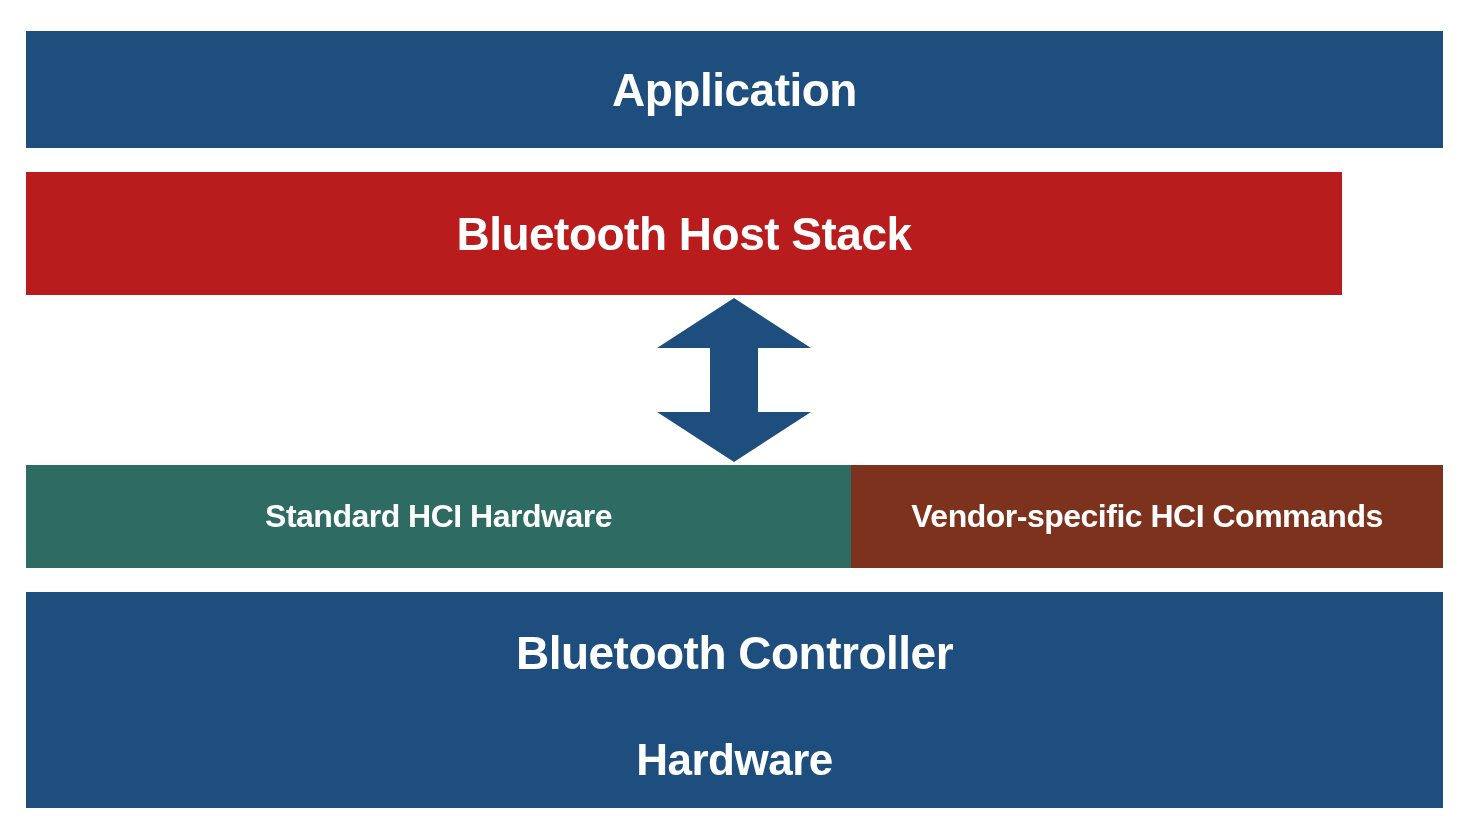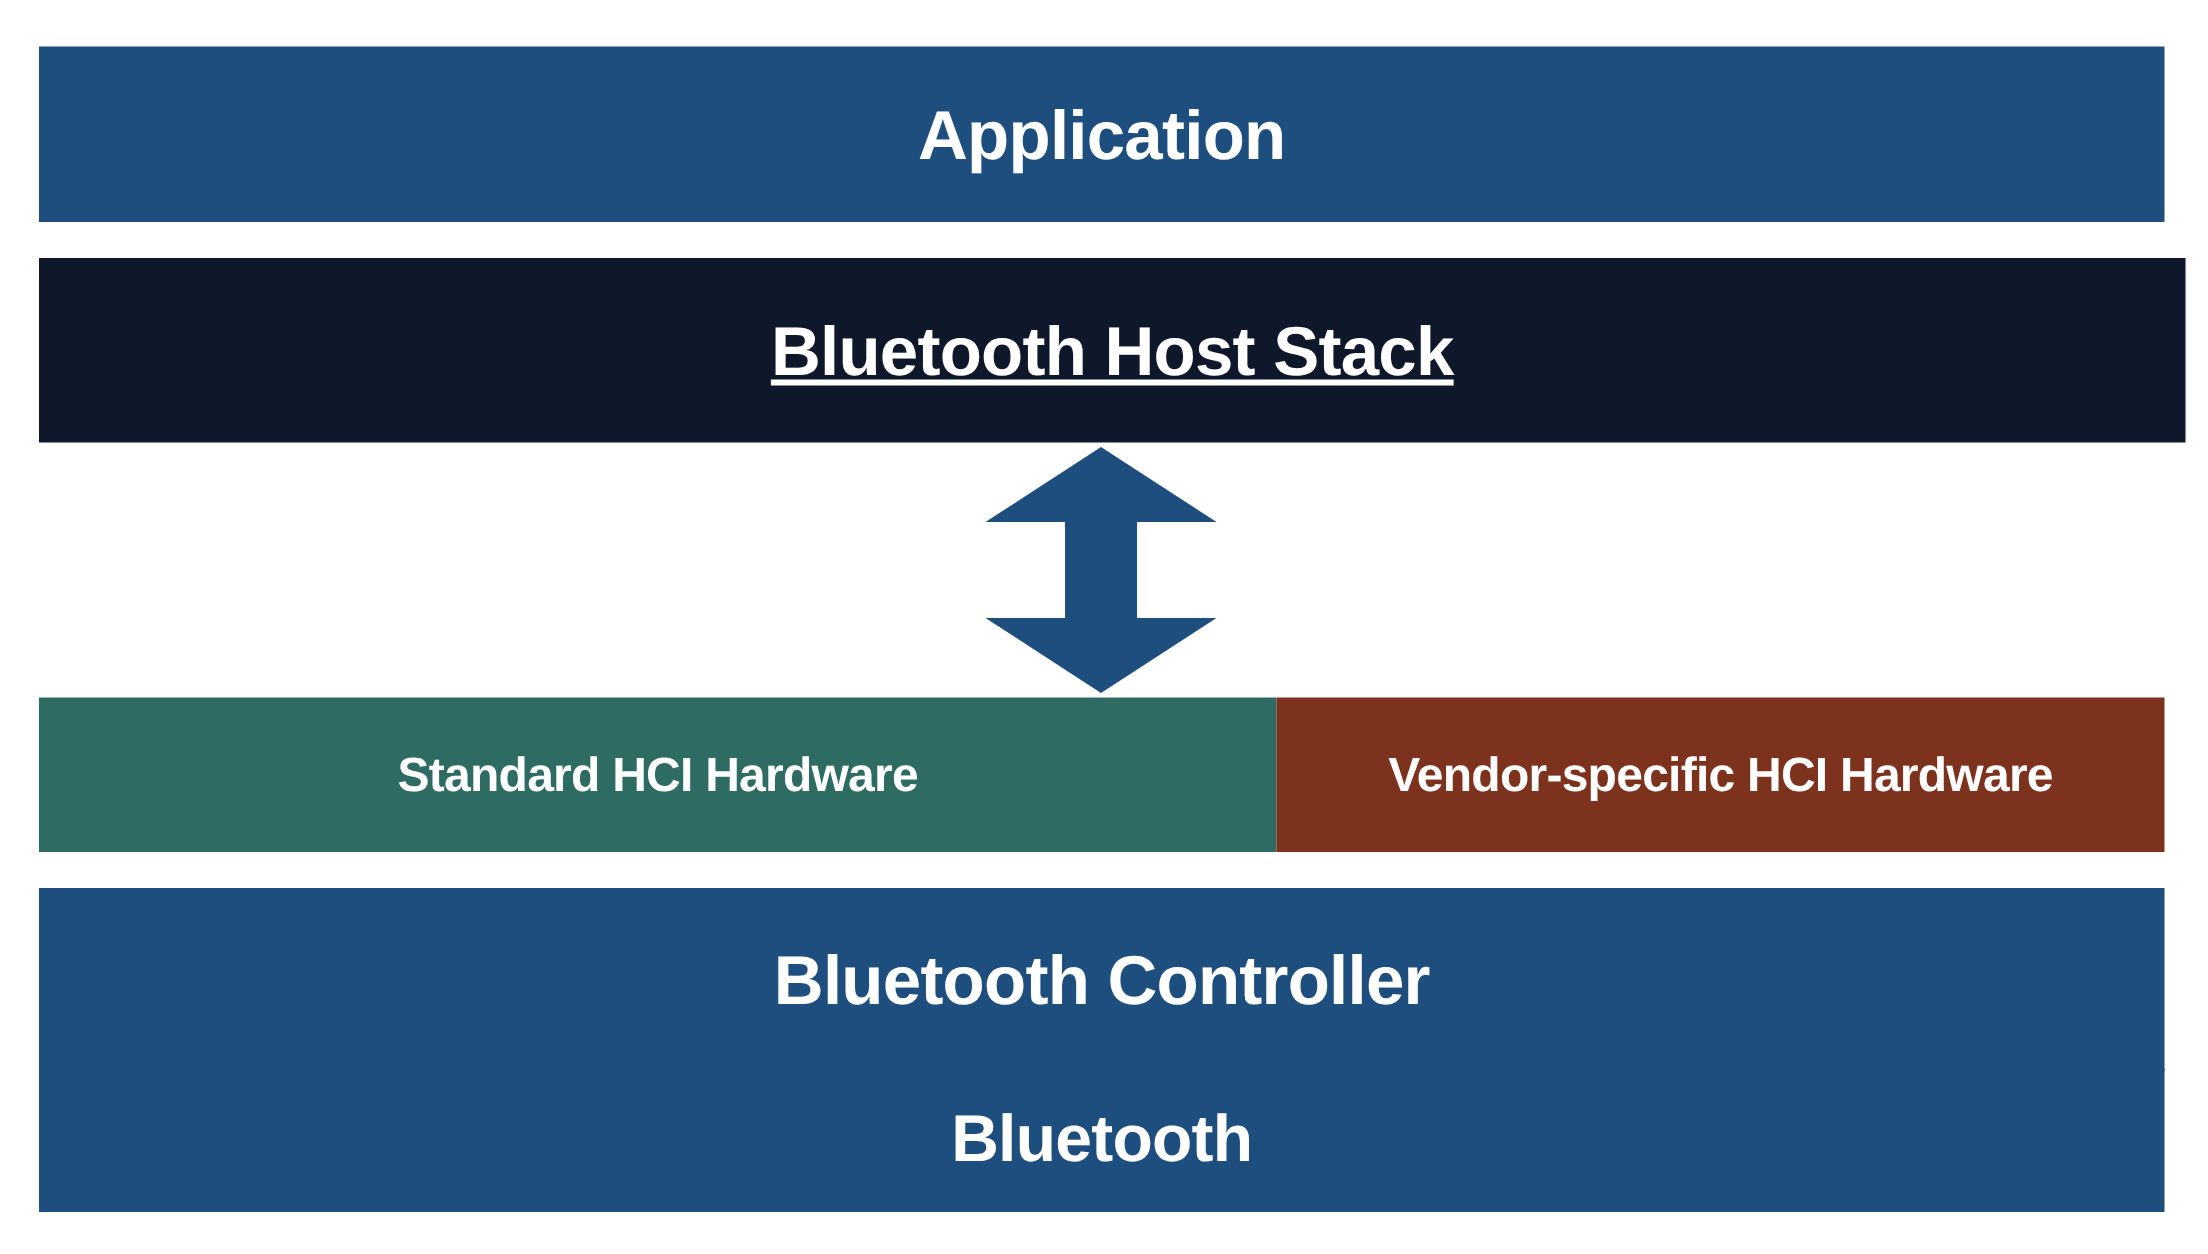--- a/index.html
+++ b/index.html
@@ -34,25 +34,24 @@
     left: 26px;
     top: 31px;
     width: 1417px;
     height: 117px;
     background: #1d4e7e;
     font-size: 46px;
   }
   .layer-host-stack {
     left: 26px;
     top: 172px;
-    width: 1431px;
+    width: 1316px;
     height: 123px;
-    background: #0f172a;
+    background: #b91c1c;
     font-size: 46px;
-    text-decoration: underline;
   }
   .hci-row {
     position: absolute;
     left: 26px;
     top: 465px;
     width: 1417px;
     height: 103px;
     display: flex;
   }
   .layer-standard-hci {
@@ -119,25 +118,25 @@
     <svg viewBox="0 0 158 168" xmlns="http://www.w3.org/2000/svg">
       <polygon points="79,2 156,52 103,52 103,116 156,116 79,166 2,116 55,116 55,52 2,52" fill="#1d4e7e"></polygon>
     </svg>
   </div>
 
   <div class="hci-row">
     <div class="layer layer-standard-hci">
       <span>Standard HCI Hardware</span>
     </div>
     <div class="layer layer-vendor-hci">
-      <span>Vendor-specific HCI Hardware</span>
+      <span>Vendor-specific HCI Commands</span>
     </div>
   </div>
 
   <div class="layer layer-controller">
     <span>Bluetooth Controller</span>
   </div>
 
   <div class="layer layer-hardware">
-    <span>Bluetooth</span>
+    <span>Hardware</span>
   </div>
 
 </div>
 
 </body></html>

